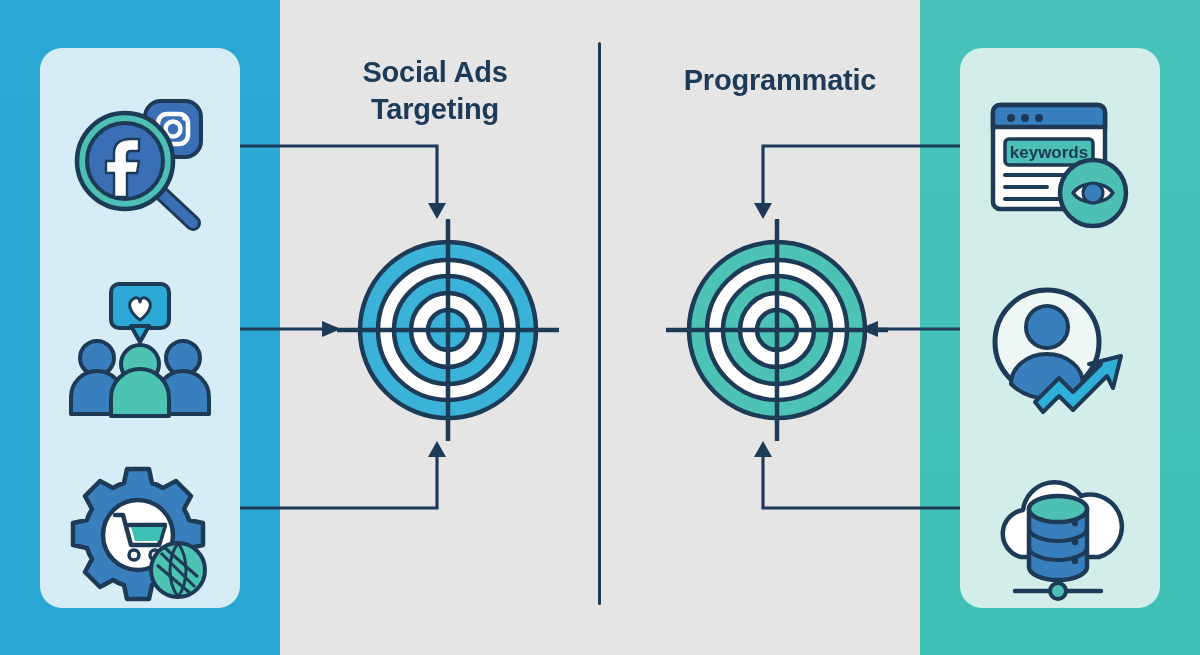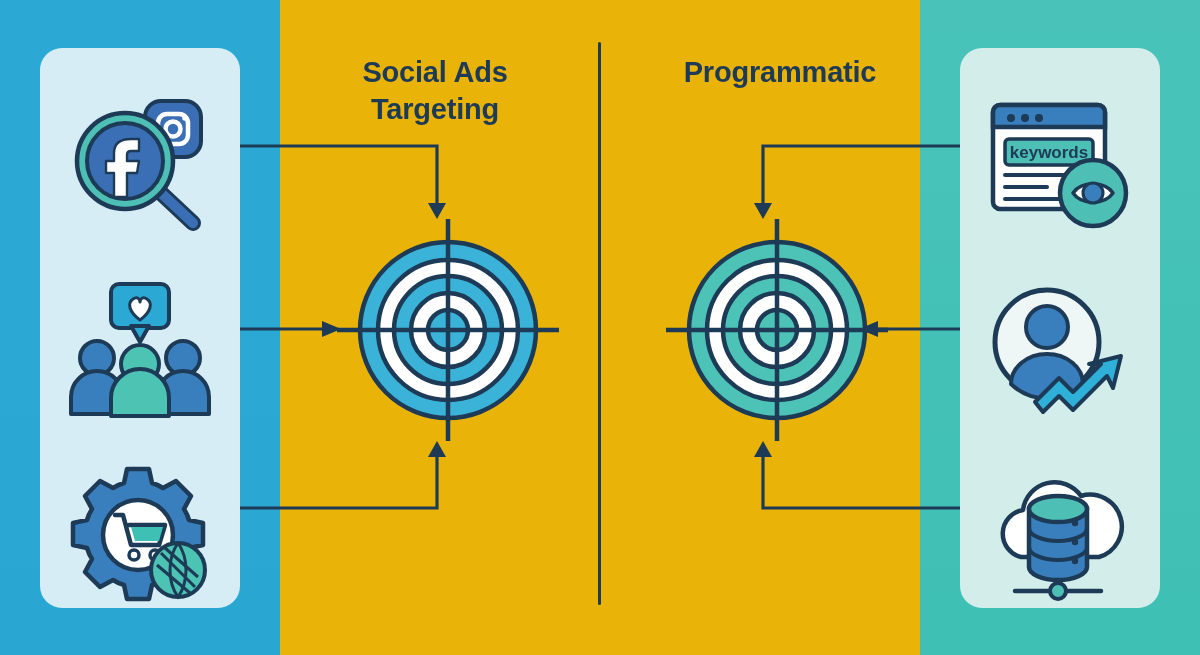--- a/index.html
+++ b/index.html
@@ -2,39 +2,39 @@
 <html><head>
 <meta charset="utf-8">
 <style>
   html,body{margin:0;padding:0;}
   body{
     width:1200px;height:655px;
     background:#ffffff;
     font-family:"Liberation Sans", sans-serif;
     overflow:hidden;
   }
-  .stage{position:relative;width:1200px;height:655px;background:#eab308;overflow:hidden;}
+  .stage{position:relative;width:1200px;height:655px;background:#e5e5e5;overflow:hidden;}
 
   
   .band{position:absolute;top:0;height:655px;}
   .band-left{left:0;width:280px;background:linear-gradient(180deg,#2ba9d4 0%,#2aa6d2 100%);}
   .band-right{left:920px;width:280px;background:linear-gradient(180deg,#49c3b9 0%,#3fc0b4 100%);}
 
   
   .card{position:absolute;border-radius:22px;}
   .card-left{left:40px;top:48px;width:200px;height:560px;background:#d7edf6;}
   .card-right{left:960px;top:48px;width:200px;height:560px;background:#d3eeea;}
 
   
   .title{
     position:absolute;text-align:center;color:#1d3a56;
     font-weight:bold;font-size:29px;line-height:1.28;letter-spacing:-0.2px;
   }
   .title-left{left:300px;top:54px;width:270px;}
-  .title-right{left:628px;top:54px;width:304px;text-align:center;}
+  .title-right{left:628px;top:62px;width:304px;text-align:center;}
 
   
   .divider{position:absolute;left:598px;top:42px;width:3px;height:563px;background:#1d3a56;border-radius:2px;}
 
   
   .wires{position:absolute;left:0;top:0;width:1200px;height:655px;pointer-events:none;}
 
   
   .slot{position:absolute;width:200px;height:180px;display:flex;align-items:flex-end;justify-content:center;}
   .sL1{left:40px;top:55px;}   .sL2{left:40px;top:240px;}  .sL3{left:40px;top:425px;}

